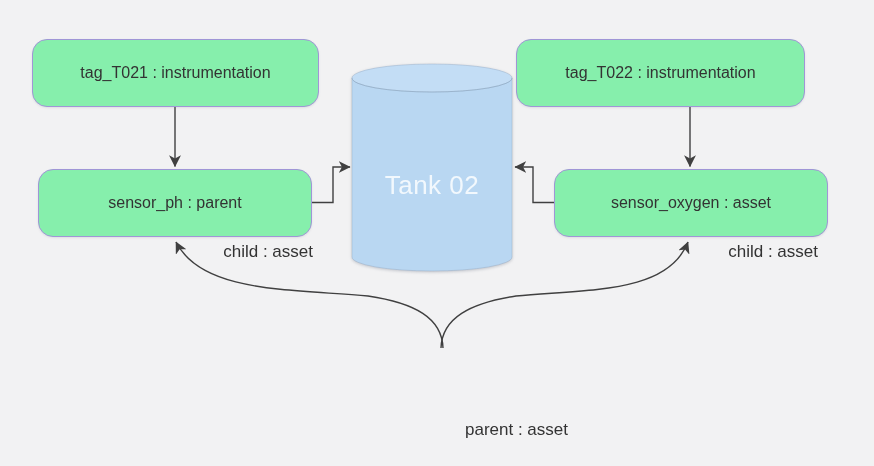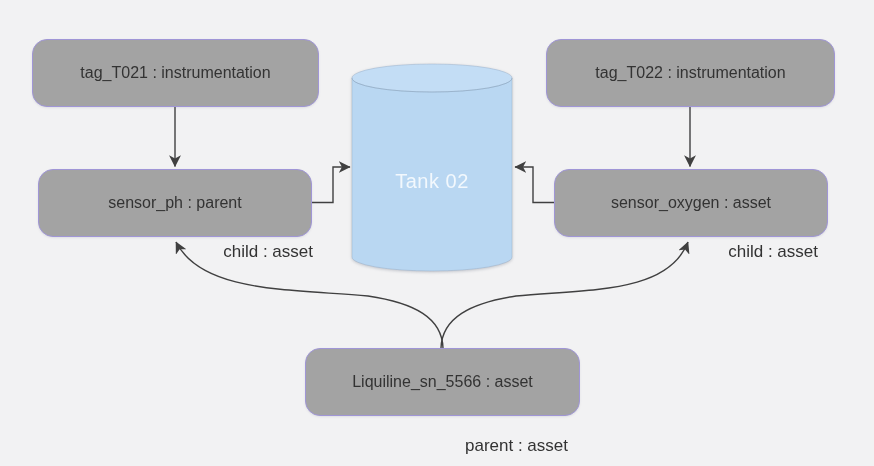--- a/index.html
+++ b/index.html
@@ -11,56 +11,56 @@
     font-family: "Liberation Sans", sans-serif;
     overflow: hidden;
   }
   .edges-layer {
     position: absolute;
     left: 0; top: 0;
     width: 874px; height: 466px;
   }
   .node {
     position: absolute;
-    background: #a3a3a3;
+    background: #86efac;
     border: 1.4px solid #a096d6;
     border-radius: 15px;
     display: flex;
     align-items: center;
     justify-content: center;
     box-sizing: border-box;
     box-shadow: 0 1px 2px rgba(120,120,140,0.15);
   }
   .node-label {
     font-size: 16px;
     color: #333333;
     white-space: nowrap;
   }
   .node-tag-t021    { left: 32px;  top: 39px;  width: 287px; height: 68px; }
-  .node-tag-t022    { left: 546px; top: 39px;  width: 289px; height: 68px; }
+  .node-tag-t022    { left: 516px; top: 39px;  width: 289px; height: 68px; }
   .node-sensor-ph   { left: 38px;  top: 169px; width: 274px; height: 68px; }
   .node-sensor-oxygen { left: 554px; top: 169px; width: 274px; height: 68px; }
   .node-liquiline   { left: 305px; top: 348px; width: 275px; height: 68px; }
   .edge-label {
     position: absolute;
     left: 0;
     text-align: right;
     font-size: 17px;
     color: #333333;
     white-space: nowrap;
   }
   .edge-label-child-left  { top: 242px; width: 313px; }
   .edge-label-child-right { top: 242px; width: 818px; }
-  .edge-label-parent      { top: 420px; width: 568px; margin-top: 16px; }
+  .edge-label-parent      { top: 420px; width: 568px; }
   .tank-label {
     position: absolute;
     left: 352px; top: 170px;
     width: 160px;
     text-align: center;
-    font-size: 20px;
+    font-size: 26px;
     color: #f2f8fd;
     letter-spacing: 0.5px;
   }
 </style>
 </head>
 <body>
 
 <div class="canvas">
 
   <svg class="edges-layer" width="874" height="466" viewBox="0 0 874 466">
@@ -95,23 +95,20 @@
   </div>
 
   <div class="node node-sensor-ph">
     <span class="node-label">sensor_ph : parent</span>
   </div>
 
   <div class="node node-sensor-oxygen">
     <span class="node-label">sensor_oxygen : asset</span>
   </div>
 
-  <div class="node node-liquiline">
-    <span class="node-label">Liquiline_sn_5566 : asset</span>
-  </div>
 
   <div class="tank-label">Tank 02</div>
 
   <div class="edge-label edge-label-child-left">child : asset</div>
   <div class="edge-label edge-label-child-right">child : asset</div>
   <div class="edge-label edge-label-parent">parent : asset</div>
 
 </div>
 
 </body></html>

